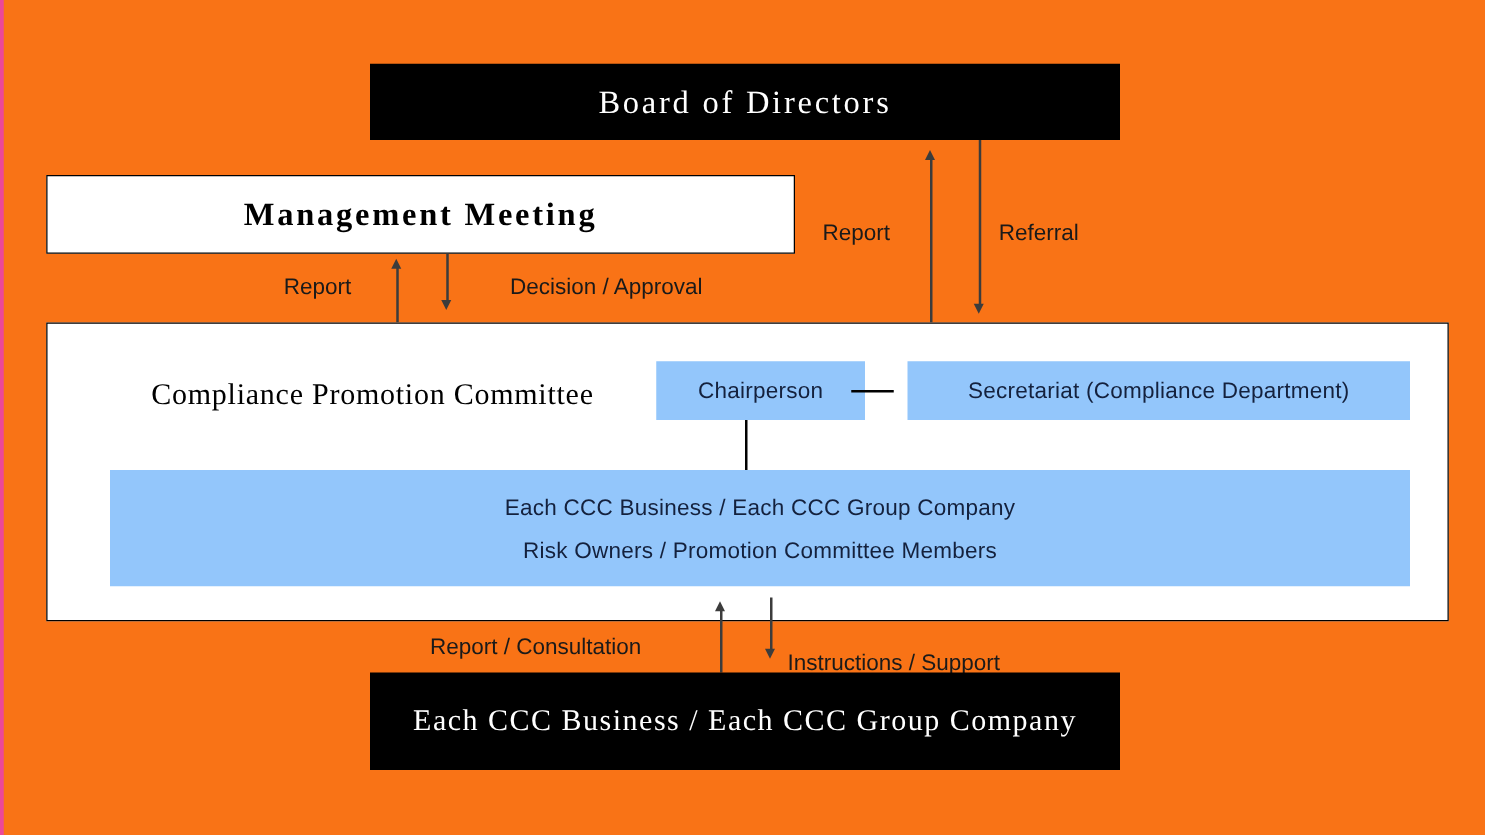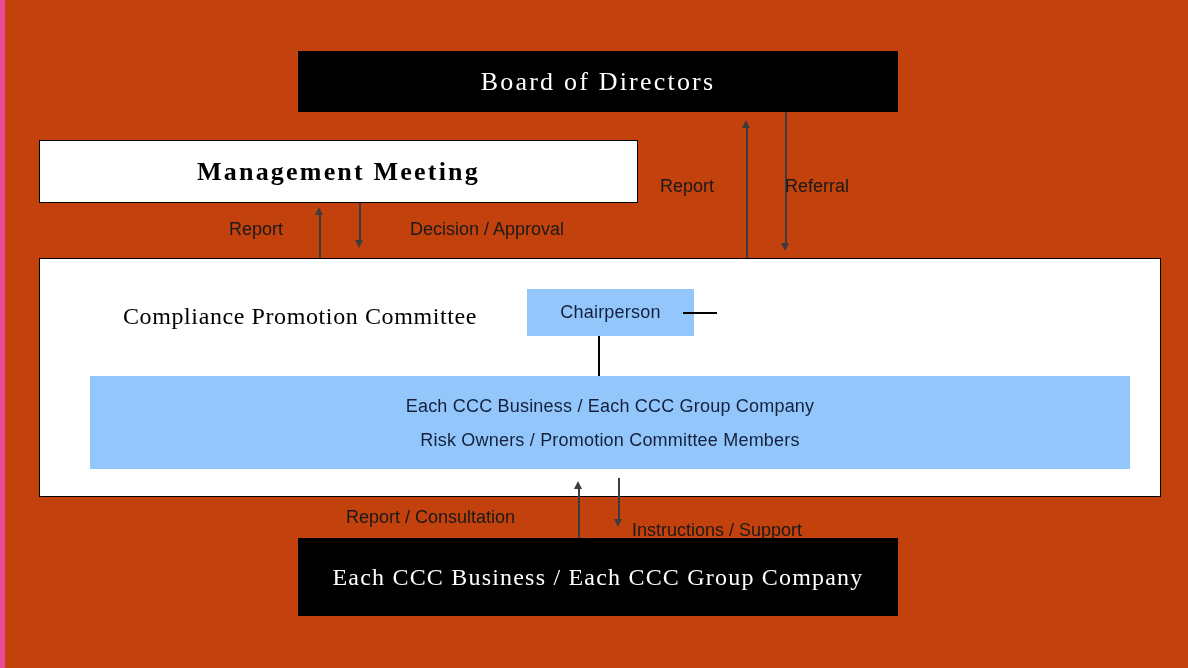--- a/index.html
+++ b/index.html
@@ -10,23 +10,23 @@
   body {
     width: 1188px;
     height: 668px;
     font-family: "Liberation Sans", sans-serif;
     overflow: hidden;
   }
   #diagram {
     position: relative;
     width: 1188px;
     height: 668px;
-    background: #c2410c;
+    background: #f97316;
     box-sizing: border-box;
-    border-left: 5px solid #ec4899;
+    border-left: 3px solid #ec4899;
   }
 
   
   .node {
     position: absolute;
     box-sizing: border-box;
     display: flex;
     align-items: center;
     justify-content: center;
     text-align: center;
@@ -182,40 +182,43 @@
   <div class="node node-white" id="management-meeting">
     <span>Management Meeting</span>
   </div>
 
   <div class="vline" style="left:741px; top:126px; height:132px;"></div>
   <div class="arrowhead arrow-up" style="left:737px; top:120px;"></div>
   <div class="edge-label" style="left:655px; top:176px;">Report</div>
 
   <div class="vline" style="left:780px; top:112px; height:132px;"></div>
   <div class="arrowhead arrow-down" style="left:776px; top:243px;"></div>
-  <div class="edge-label" style="left:780px; top:176px;">Referral</div>
+  <div class="edge-label" style="left:796px; top:176px;">Referral</div>
 
   <div class="vline" style="left:314px; top:213px; height:45px;"></div>
   <div class="arrowhead arrow-up" style="left:310px; top:207px;"></div>
   <div class="edge-label" style="left:224px; top:219px;">Report</div>
 
   <div class="vline" style="left:354px; top:203px; height:38px;"></div>
   <div class="arrowhead arrow-down" style="left:350px; top:240px;"></div>
   <div class="edge-label" style="left:369px; top:219px;margin-left:36px;">Decision / Approval</div>
 
   <div id="committee-panel">
     <div id="committee-title">
       <span>Compliance Promotion Committee</span>
     </div>
   </div>
 
   <div class="node node-blue" id="chairperson">
     <span>Chairperson</span>
   </div>
 
+  <div class="node node-blue" id="secretariat">
+    <span>Secretariat (Compliance Department)</span>
+  </div>
 
   <div class="hline" style="left:678px; top:312px; width:34px;"></div>
 
   <div class="vline-dark" style="left:593px; top:336px; height:40px;"></div>
 
   <div class="node node-blue" id="members-box">
     <span class="line-1">Each CCC Business / Each CCC Group Company</span>
     <span class="line-2">Risk Owners / Promotion Committee Members</span>
   </div>
 

